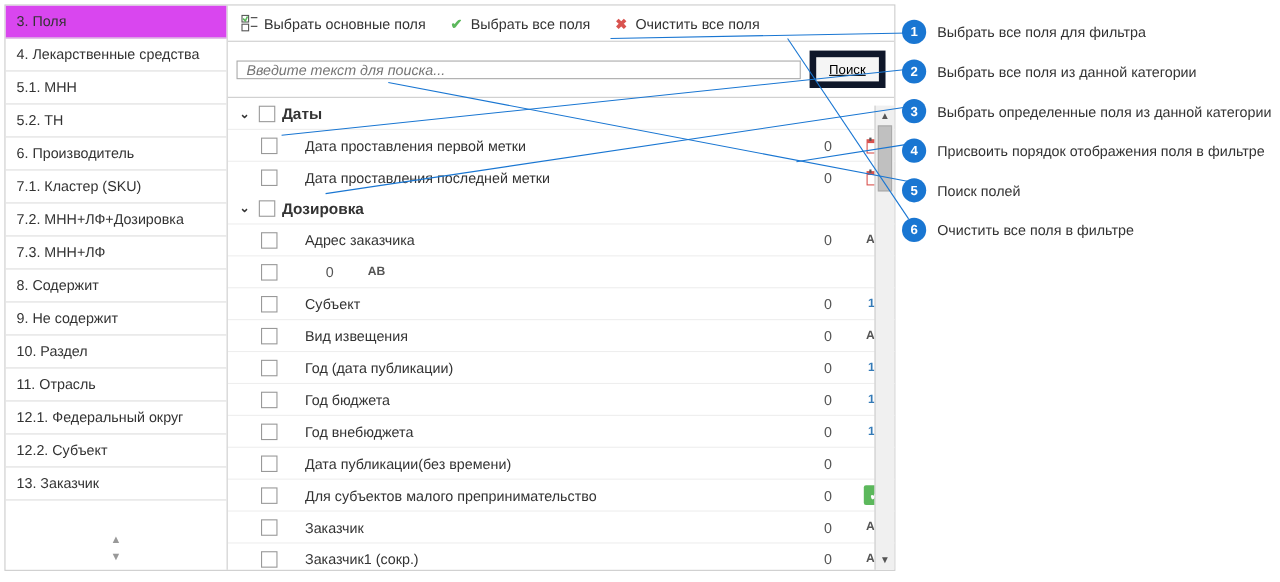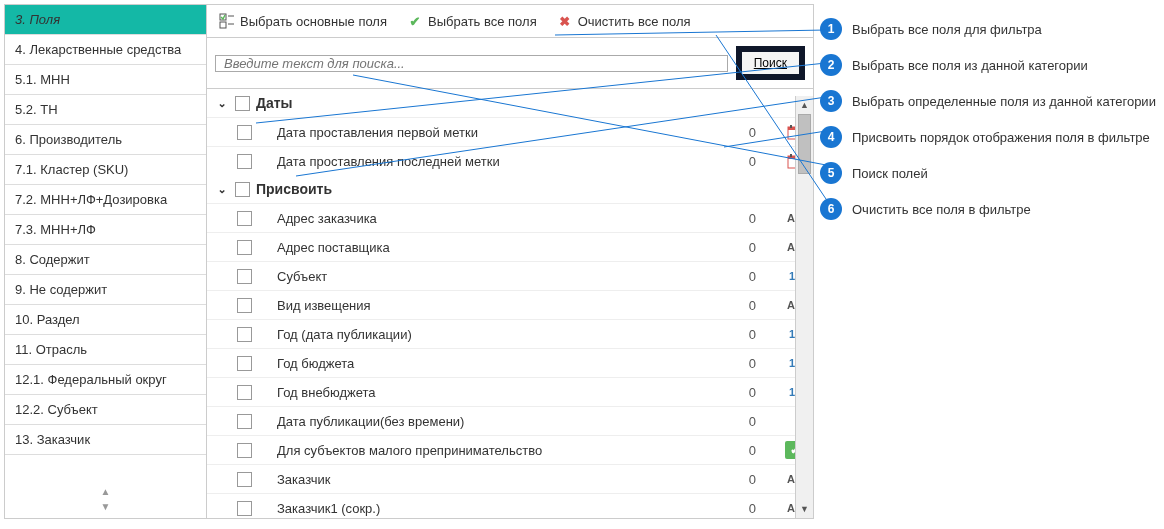--- a/index.html
+++ b/index.html
@@ -2,21 +2,21 @@
 <html><head>
 <meta charset="utf-8">
 <style>
   * { box-sizing: border-box; margin: 0; padding: 0; }
   body { font-family: Arial, sans-serif; font-size: 13px; color: #333; background: #fff; width: 1164px; height: 529px; position: relative; }
   
   .container { display: flex; width: 810px; height: 515px; border: 1px solid #ccc; margin: 4px; position: relative; }
   
   .sidebar { width: 202px; border-right: 1px solid #ccc; display: flex; flex-direction: column; overflow: hidden; }
   .sidebar-item { padding: 7px 10px; border-bottom: 1px solid #ddd; cursor: pointer; white-space: nowrap; overflow: hidden; text-overflow: ellipsis; font-size: 13px; }
-  .sidebar-item.active { background: #14b8a6; font-style: italic; }
+  .sidebar-item.active { background: #d946ef; }
   .sidebar-nav { display: flex; flex-direction: column; align-items: center; padding: 4px; margin-top: auto; }
   .sidebar-nav .arrow { color: #999; font-size: 10px; cursor: pointer; padding: 2px; }
   
   .main { flex: 1; display: flex; flex-direction: column; overflow: hidden; }
   
   .toolbar { display: flex; align-items: center; padding: 6px 8px; border-bottom: 1px solid #ccc; gap: 12px; }
   .toolbar-btn { display: flex; align-items: flex-end; gap: 5px; cursor: pointer; font-size: 13px; padding: 2px 4px; }
   .toolbar-btn .ic { width: 16px; height: 16px; display: flex; align-items: center; justify-content: center; font-weight: bold; }
   
   .searchbar { display: flex; align-items: center; padding: 8px; gap: 8px; border-bottom: 1px solid #ccc; }
@@ -136,31 +136,30 @@
               <rect x="1" y="3" width="14" height="12" fill="#fff" stroke="#d9534f"></rect>
               <rect x="1" y="3" width="14" height="3" fill="#d9534f"></rect>
               <rect x="3" y="1" width="2" height="3" fill="#555"></rect>
               <rect x="11" y="1" width="2" height="3" fill="#555"></rect>
             </svg>
           </span>
         </div>
         <div class="group-header">
           <span class="expand">⌄</span>
     <span class="checkbox"></span>
-    <span>Присвоить</span>
+    <span>Дозировка</span>
         </div>
         <div class="tree-row">
           <span class="checkbox"></span>
       <span class="label">Адрес заказчика</span>
       <span class="order">0</span>
       <span class="type-ic type-text">AB</span>
         </div>
         <div class="tree-row">
           <span class="checkbox"></span>
-      <span class="label">Адрес поставщика</span>
       <span class="order">0</span>
       <span class="type-ic type-text">AB</span>
         </div>
         <div class="tree-row">
           <span class="checkbox"></span>
       <span class="label">Субъект</span>
       <span class="order">0</span>
       <span class="type-ic type-num">12</span>
         </div>
         <div class="tree-row">

